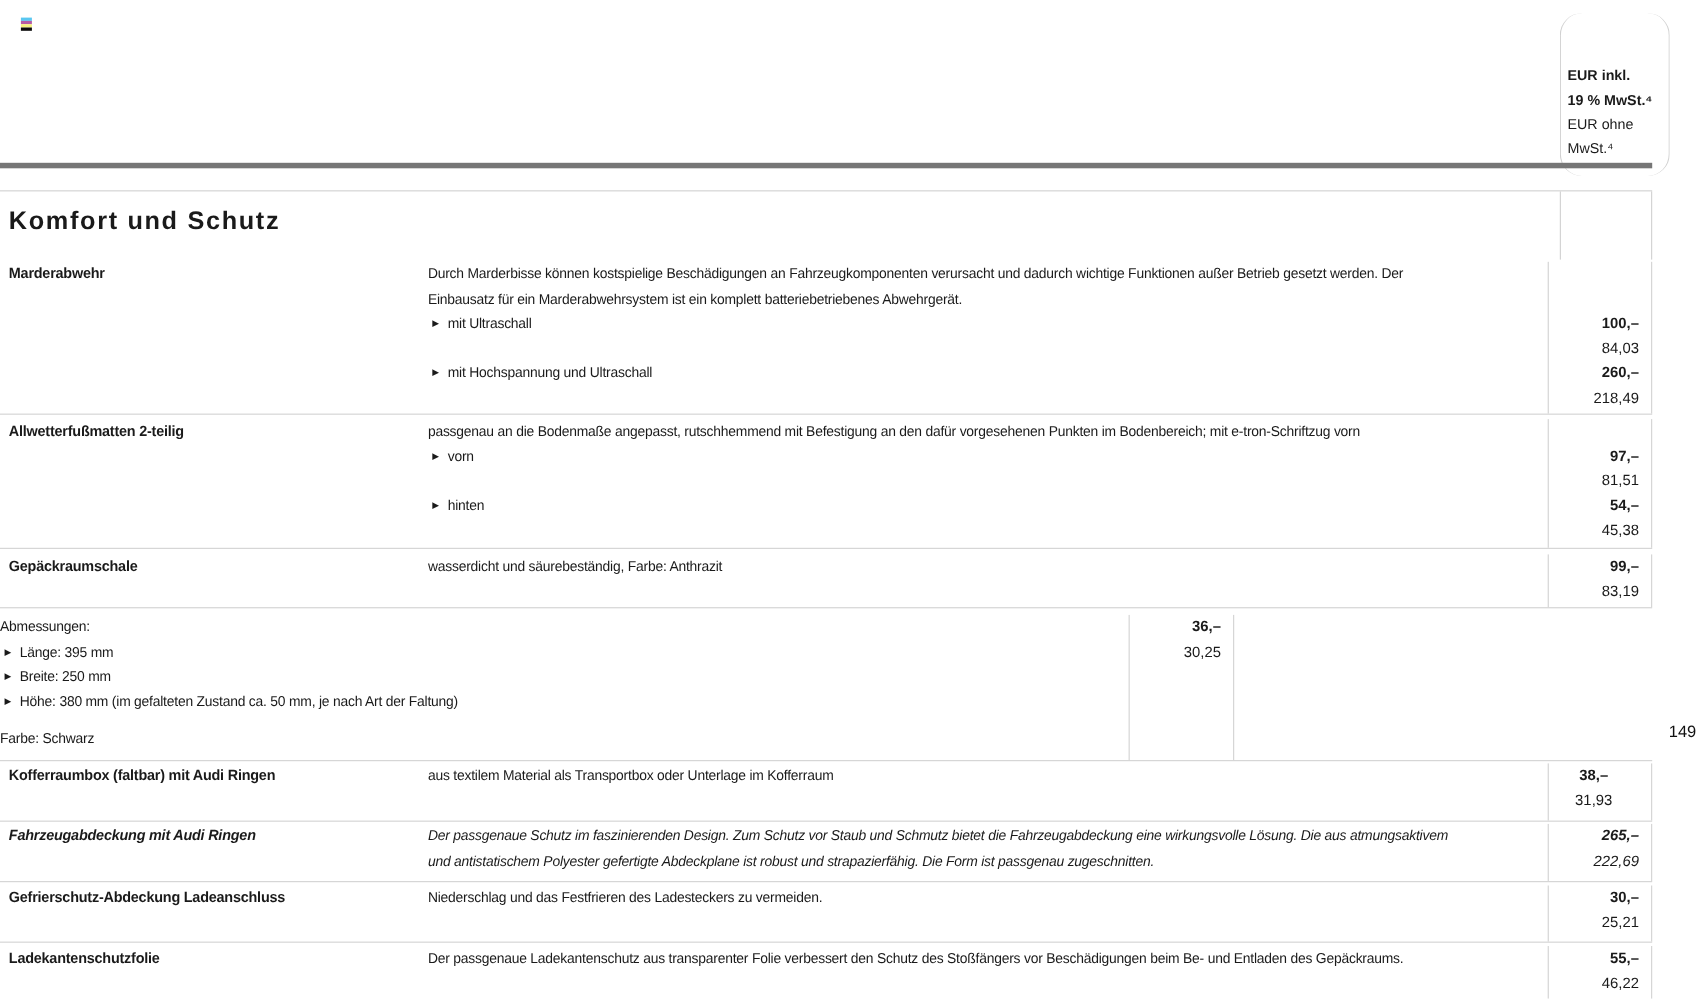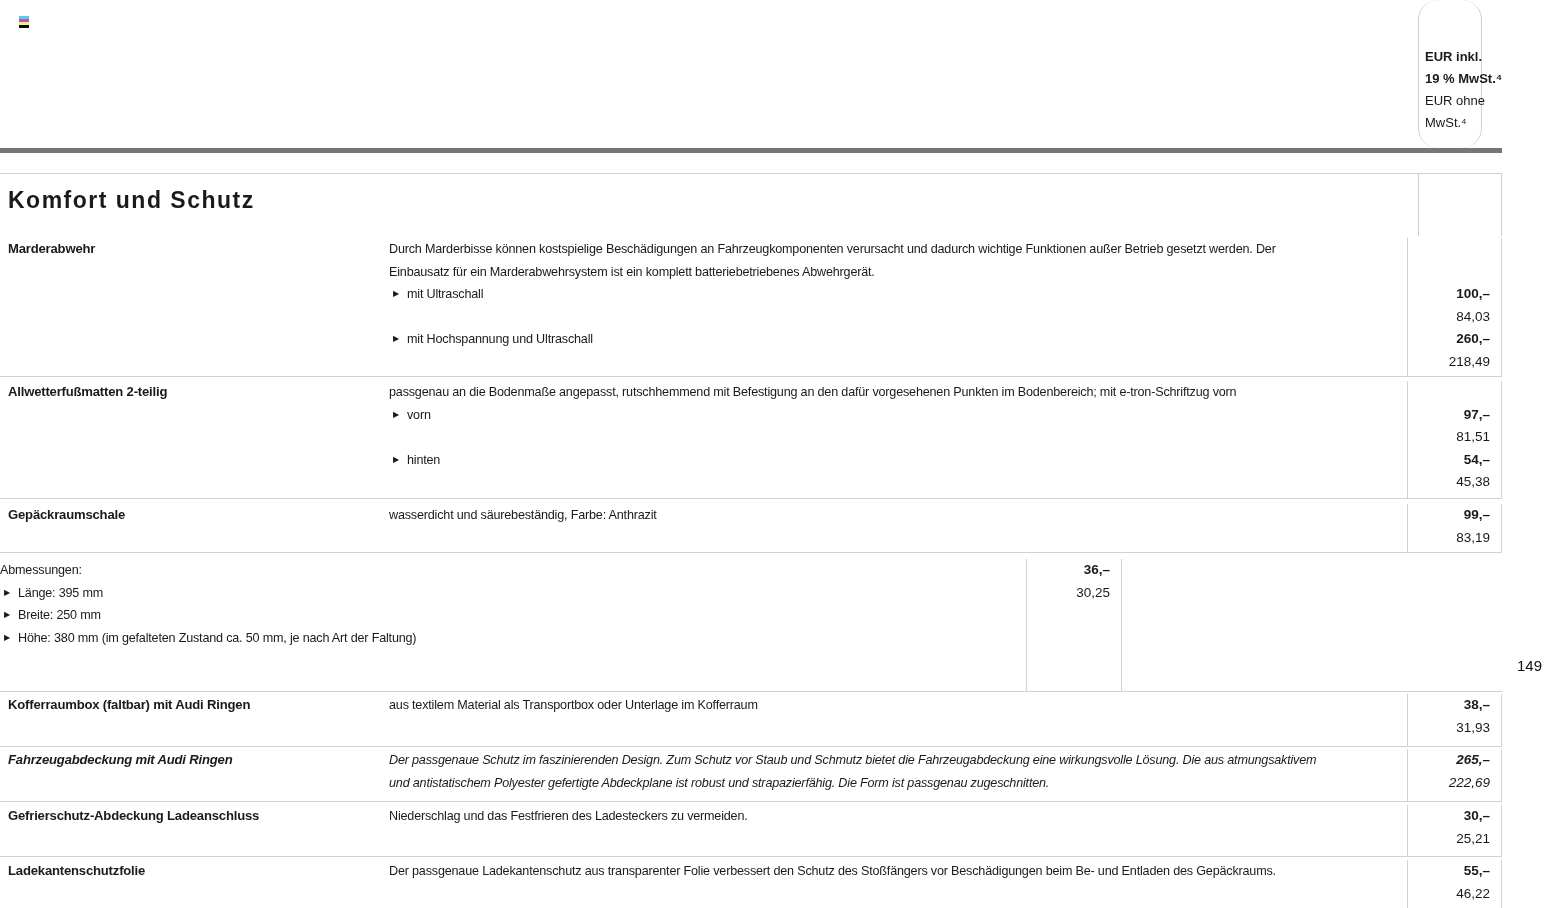--- a/index.html
+++ b/index.html
@@ -7,21 +7,21 @@
   .page {
     position:relative; width:1550px; height:908px; background:#ffffff;
     font-family:"Liberation Sans","DejaVu Sans",sans-serif; color:#1a1a1a;
     overflow:hidden;
   }
   
   .header-band { position:absolute; top:0; left:0; width:1502px; height:148px; }
   .color-bar { position:absolute; left:19px; top:16px; width:10px; }
   .stripe { height:3px; width:10px; }
   .header-price-col {
-    position:absolute; left:1418px; top:0; width:64px; height:148px;
+    position:absolute; left:1418px; top:12px; width:100px; height:148px;
     border-left:1px solid #d0d0d0; border-right:1px solid #d0d0d0;
     padding:46px 0 0 6px;
     border-radius:20px;
   }
   .hp-line { font-size:13px; line-height:22px; white-space:nowrap; }
   .hp-line.bold { font-weight:bold; }
   .thick-bar { position:absolute; top:148px; left:0; width:1502px; height:5px; background:#767676; }
   
   .table { position:absolute; top:173px; left:0; width:1502px; border-top:1px solid #d0d0d0; }
   .heading-row { display:flex; height:62px; }
@@ -121,35 +121,36 @@
               <div class="price-line">83,19</div>
             </div>
           </div>
         </div>
         <div class="row" style="height: 139px; padding-top: 6px;">
           <div class="cell-desc">
             <div class="line"><span class="inner">Abmessungen:</span></div>
             <div class="line bullet"><span class="tri">▶</span><span class="inner">Länge: 395 mm</span></div>
             <div class="line bullet"><span class="tri">▶</span><span class="inner">Breite: 250 mm</span></div>
             <div class="line bullet"><span class="tri">▶</span><span class="inner">Höhe: 380 mm (im gefalteten Zustand ca. 50 mm, je nach Art der Faltung)</span></div>
+            <div class="line" style="margin-top: 11px;"><span class="inner">Farbe: Schwarz</span></div>
           </div>
           <div class="cell-price">
             <div class="pair" style="margin-top: 0px;">
               <div class="price-line pi">36,–</div>
               <div class="price-line">30,25</div>
             </div>
           </div>
         </div>
         <div class="row" style="height: 55px; padding-top: 2px;">
           <div class="cell-label"><span class="inner">Kofferraumbox (faltbar) mit Audi Ringen</span></div>
           <div class="cell-desc">
             <div class="line"><span class="inner">aus textilem Material als Transportbox oder Unterlage im Kofferraum</span></div>
           </div>
           <div class="cell-price">
-            <div class="pair" style="margin-top: 0px;">
+            <div class="pair" style="margin-top: 0px; text-align: center;">
               <div class="price-line pi">38,–</div>
               <div class="price-line">31,93</div>
             </div>
           </div>
         </div>
         <div class="row" style="height: 55px; padding-top: 2px; font-style: italic;">
           <div class="cell-label"><span class="inner">Fahrzeugabdeckung mit Audi Ringen</span></div>
           <div class="cell-desc">
             <div class="line"><span class="inner">Der passgenaue Schutz im faszinierenden Design. Zum Schutz vor Staub und Schmutz bietet die Fahrzeugabdeckung eine wirkungsvolle Lösung. Die aus atmungsaktivem</span></div>
             <div class="line"><span class="inner">und antistatischem Polyester gefertigte Abdeckplane ist robust und strapazierfähig. Die Form ist passgenau zugeschnitten.</span></div>

